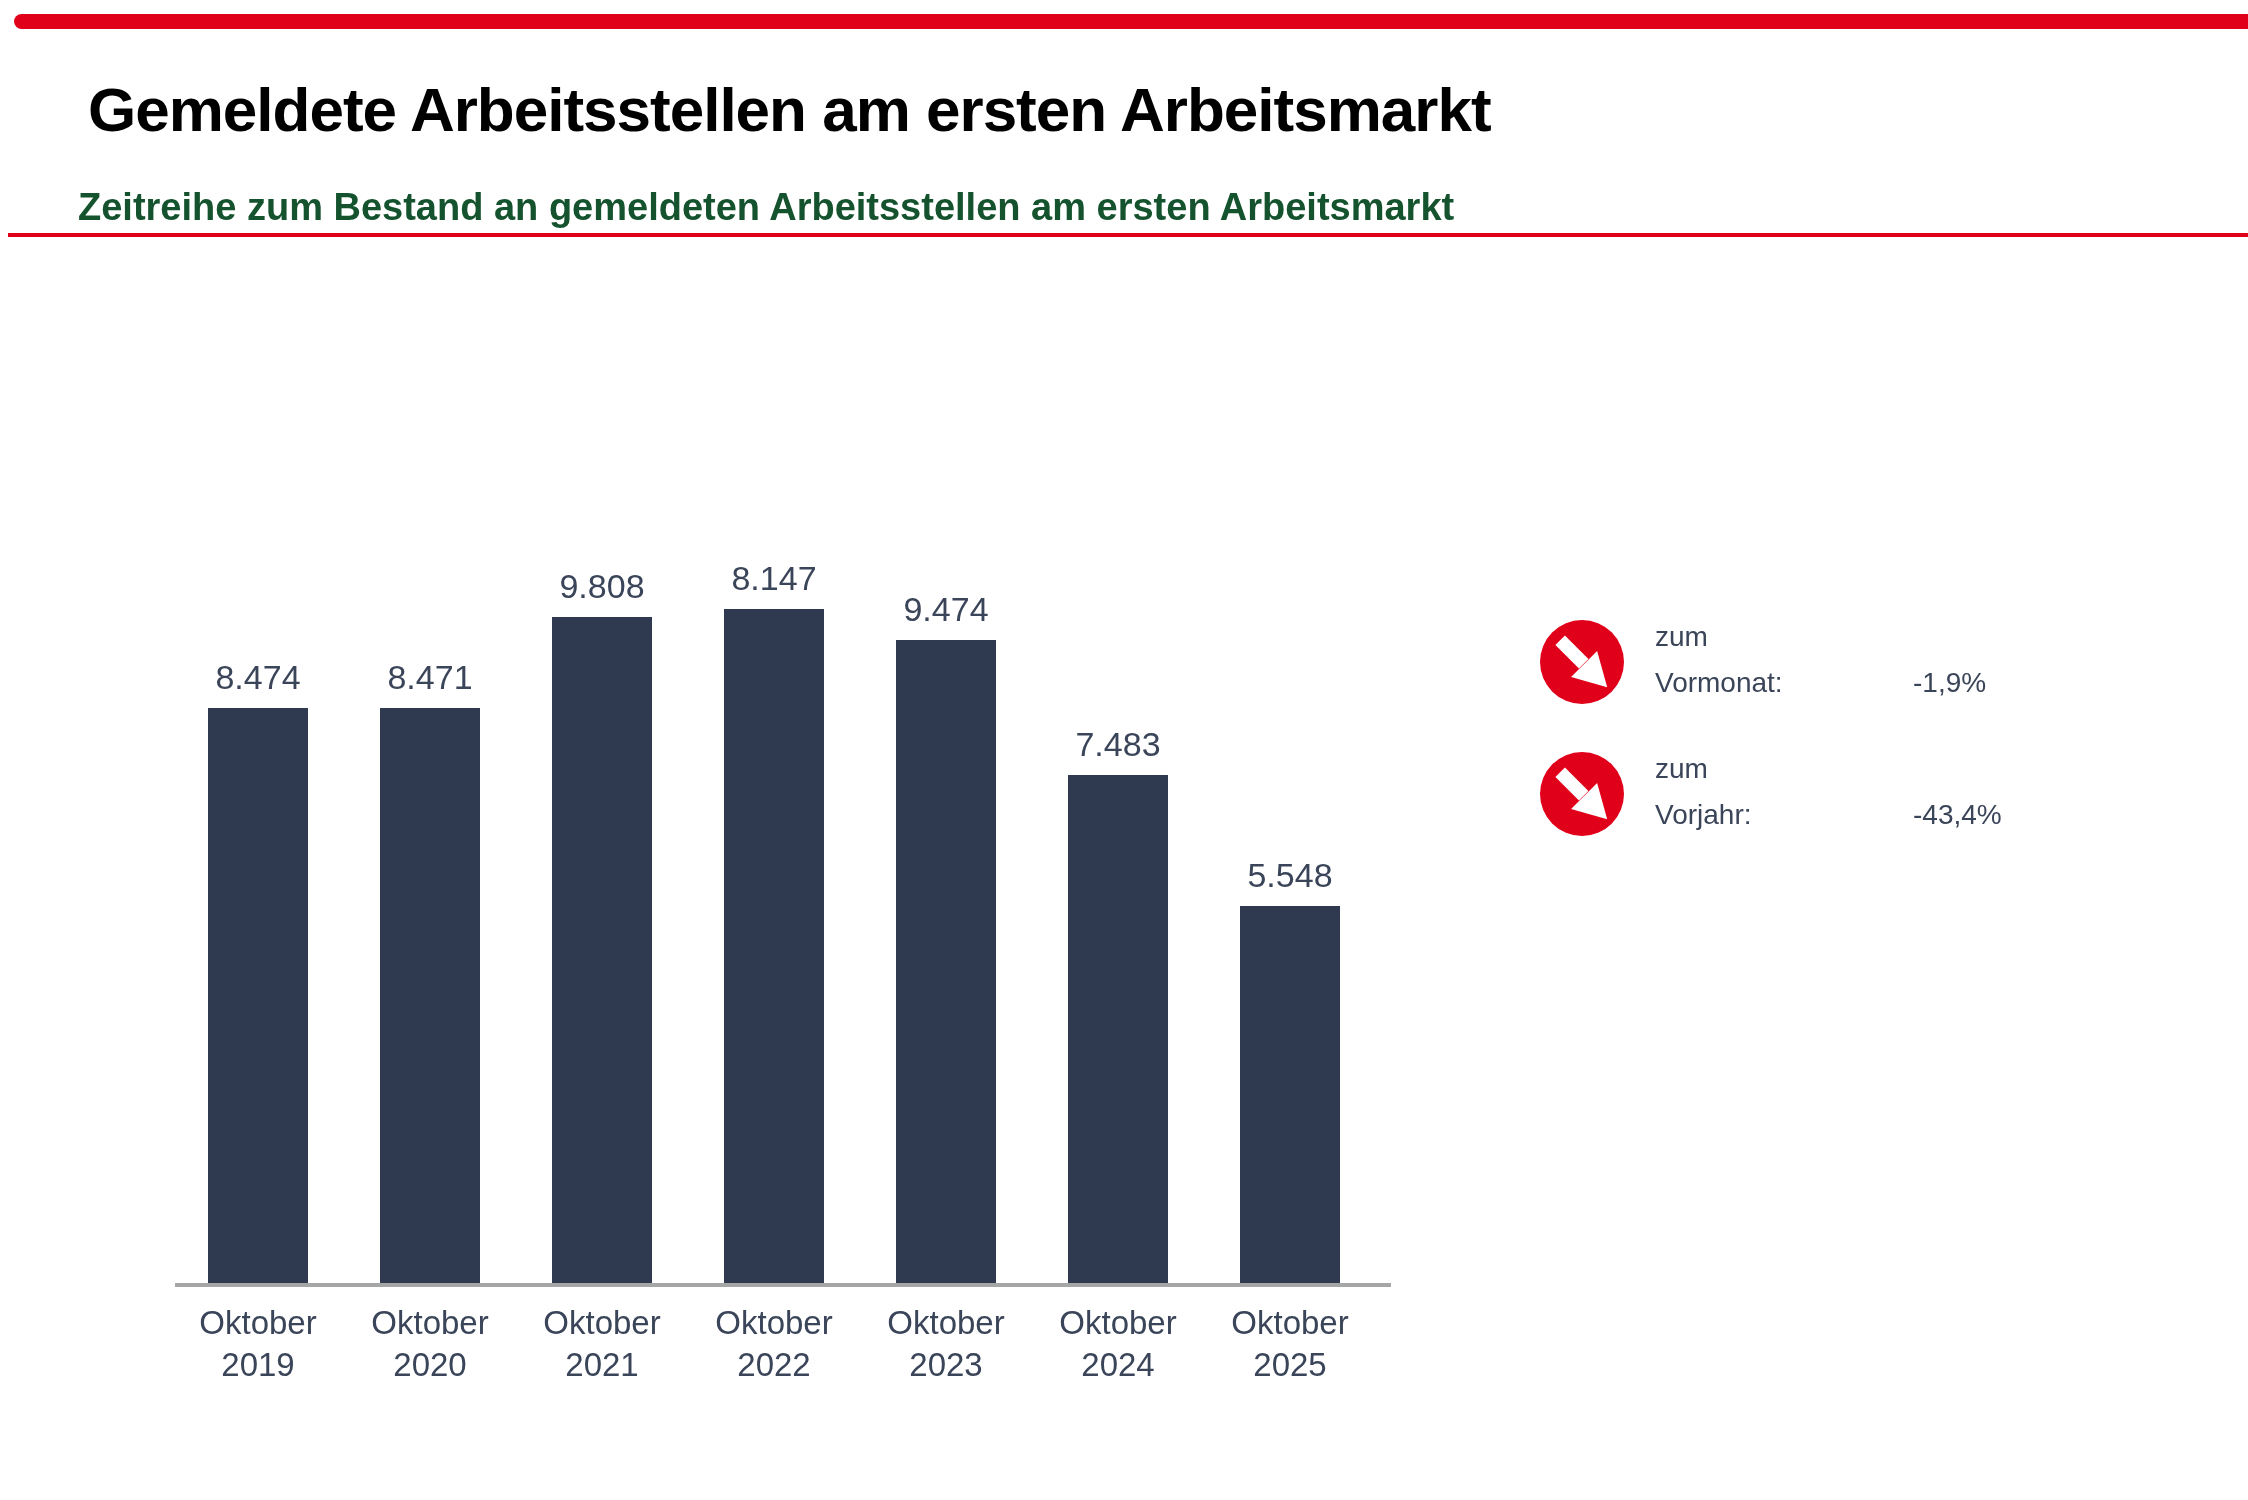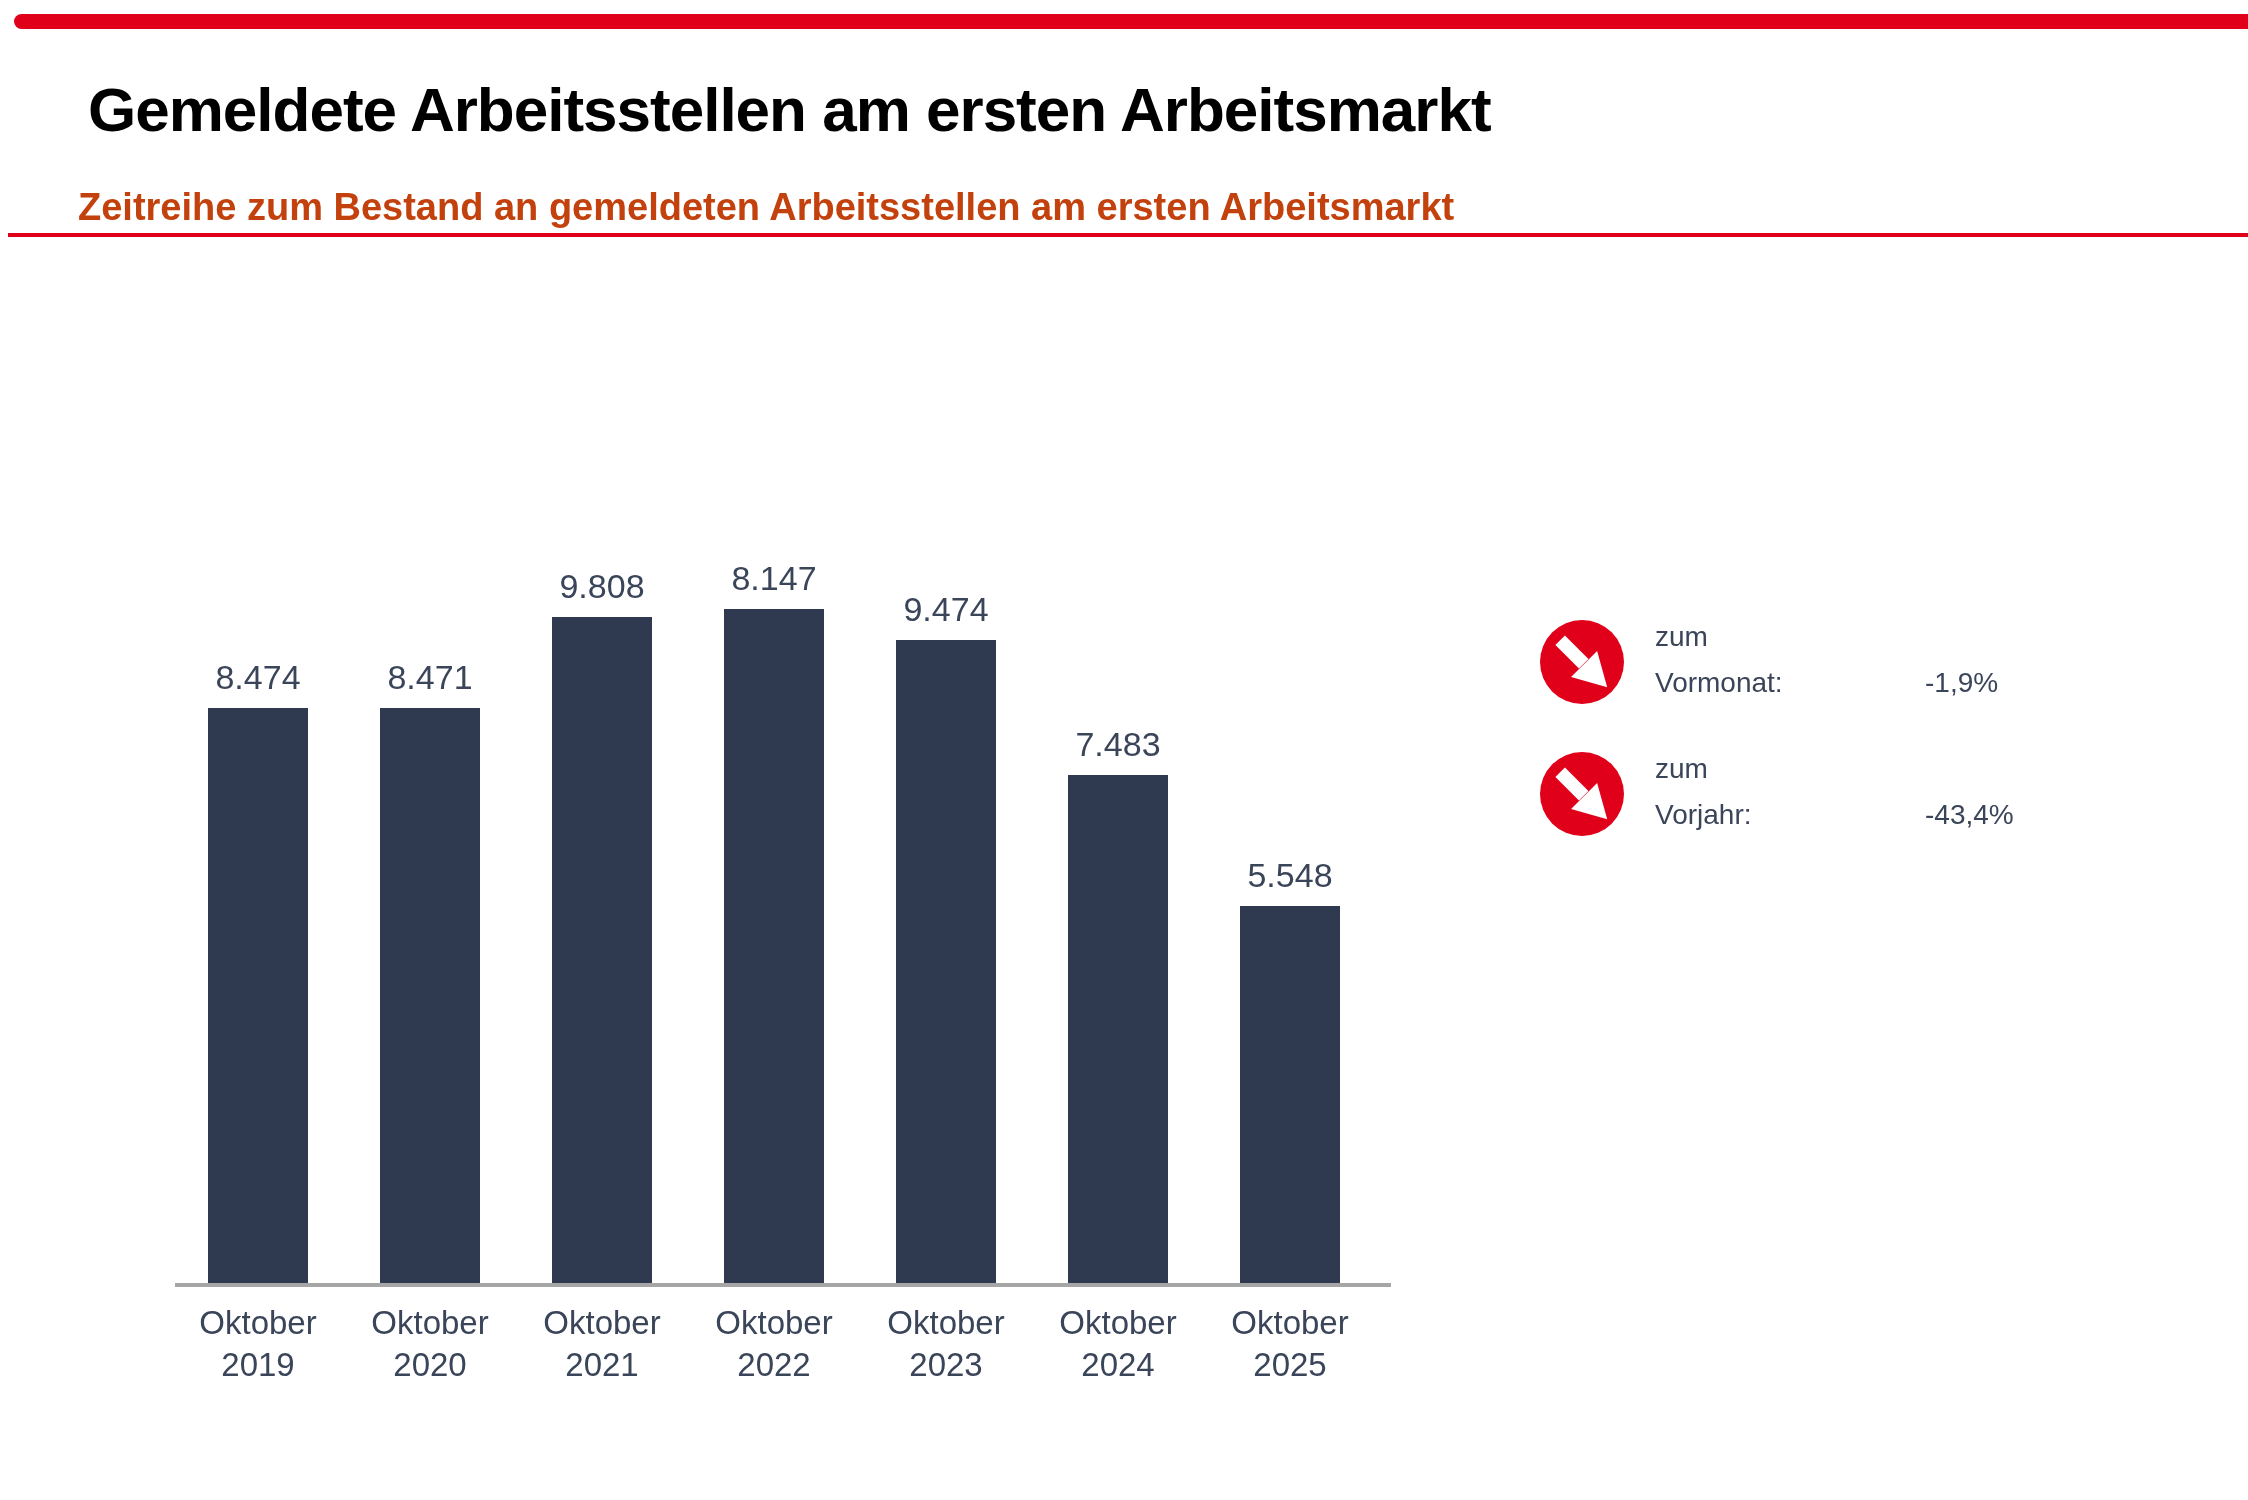--- a/index.html
+++ b/index.html
@@ -6,36 +6,36 @@
   html,body { width:2248px; height:1500px; background:#ffffff; overflow:hidden;
               font-family:"Liberation Sans", sans-serif; }
   #page { position:relative; width:2248px; height:1088px; background:#fff; }
 
   
   .top-bar { position:absolute; left:14px; top:14px; right:0; height:15px;
              background:#e1001a; border-radius:8px 0 0 8px; }
   .page-title { position:absolute; left:88px; top:74px; font-size:62px; font-weight:bold;
                 color:#000; letter-spacing:-1px; white-space:nowrap; }
   .page-subtitle { position:absolute; left:78px; top:186px; font-size:38px; font-weight:bold;
-                   color:#c2410c; white-space:nowrap; }
+                   color:#14532d; white-space:nowrap; }
   .subtitle-rule { position:absolute; left:8px; top:233px; right:0; height:4px; background:#e1001a; }
 
   
   #chart { position:absolute; left:0; top:0; width:2248px; height:1500px; }
   .bar { position:absolute; width:100px; background:#2f3a50; }
   .val-label { position:absolute; width:172px; text-align:center; font-size:34px;
                line-height:42px; color:#3b4559; }
   .cat-label { position:absolute; width:172px; text-align:center; font-size:33px;
                line-height:42px; color:#3b4559; white-space:pre-line; }
   .x-axis { position:absolute; left:175px; top:1283px; width:1216px; height:4px; background:#a6a6a6; }
 
   
   .kpi-icon { position:absolute; width:84px; height:84px; }
   .kpi-text { position:absolute; left:1655px; font-size:28px; line-height:46px; color:#3b4559; }
-  .kpi-line2 { display:flex;gap:12px; }
+  .kpi-line2 { display:flex; }
   .kpi-label { display:inline-block; min-width:258px; }
   .kpi-value { display:inline-block; }
 </style>
 </head>
 <body>
 
 <div id="page">
 
   <div class="top-bar"></div>
 

